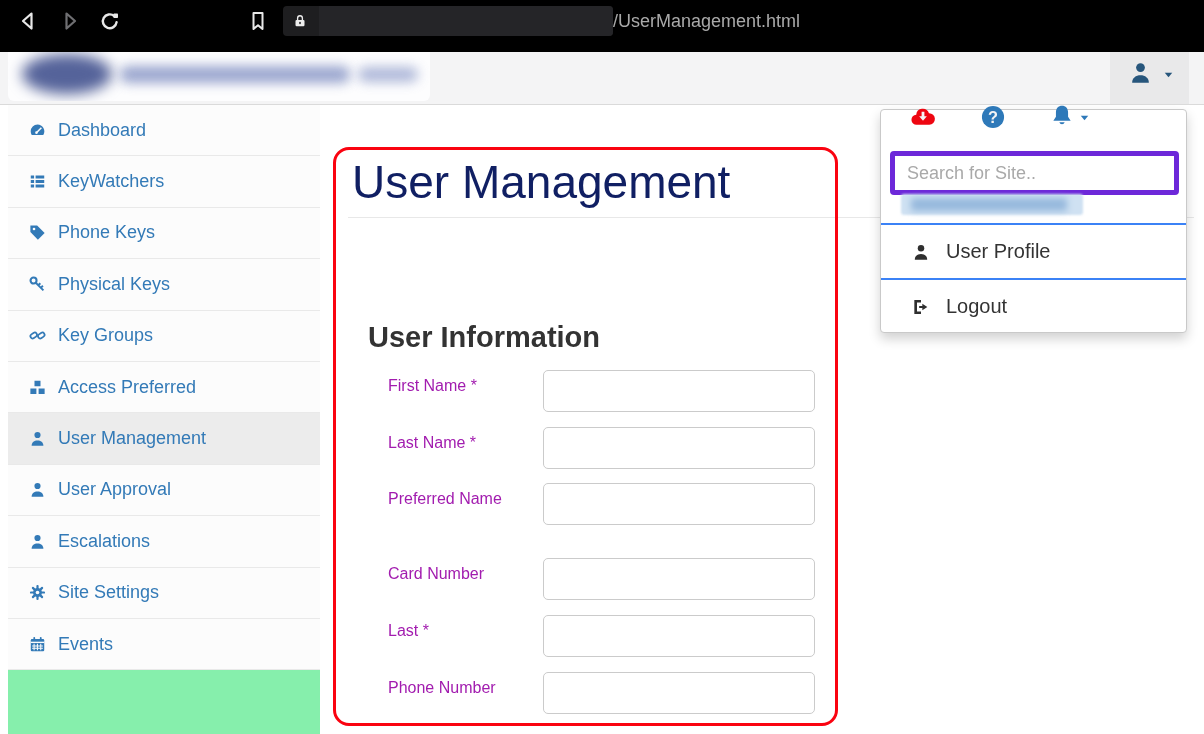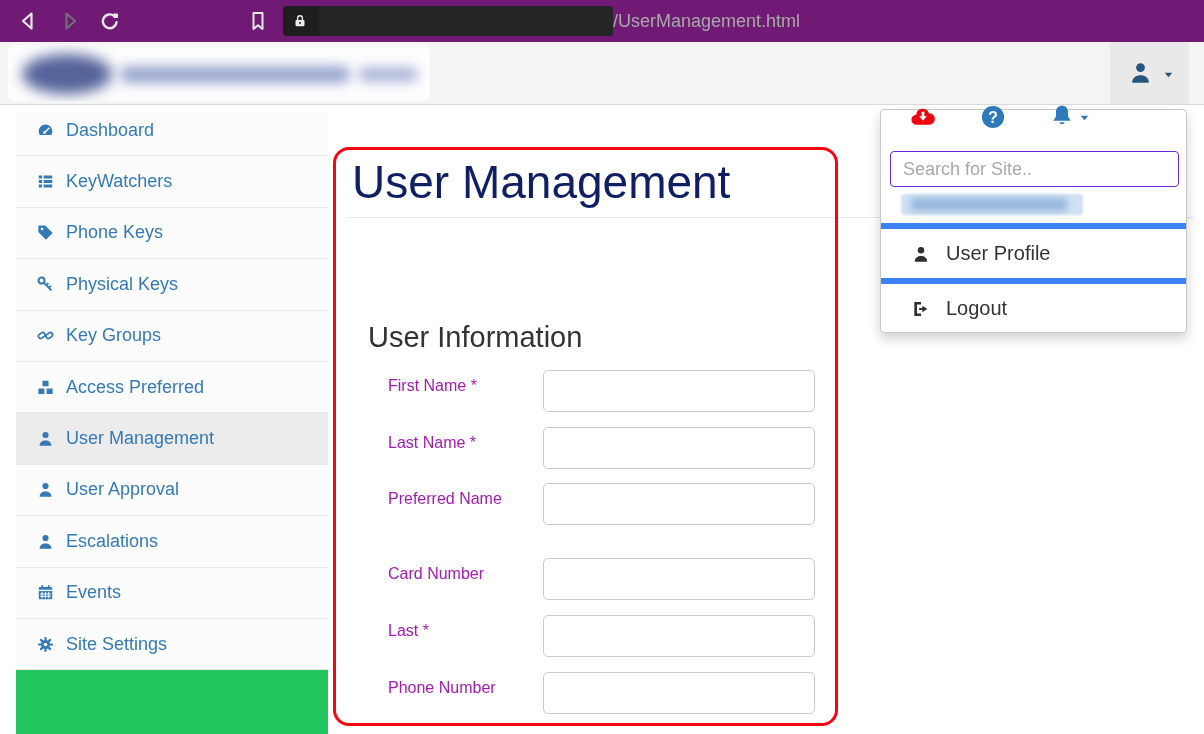--- a/index.html
+++ b/index.html
@@ -5,21 +5,21 @@
   * { margin:0; padding:0; box-sizing:border-box; }
   html,body { width:1204px; height:734px; }
   body {
     position:relative; overflow:hidden; background:#fff;
     font-family:"Liberation Sans", sans-serif; color:#333;
   }
   .icon { display:inline-block; line-height:0; }
   .icon svg { display:block; width:100%; height:100%; }
 
   
-  .browser-bar { position:absolute; left:0; top:0; width:1204px; height:42px; background:#701a75; z-index:40; }
+  .browser-bar { position:absolute; left:0; top:0; width:1204px; height:52px; background:#000000; z-index:40; }
   .nav-ico { position:absolute; top:9px; width:24px; height:24px; color:#e8e8e8; cursor:pointer; }
   .nav-back    { left:16px; }
   .nav-forward { left:58px; color:#6f6f72; }
   .nav-refresh { left:98px; }
   .nav-bookmark{ left:246px; }
   .url-chip { position:absolute; left:283px; top:6px; width:330px; height:30px; background:#1e1e20; border-radius:4px; }
   .lock-ico { position:absolute; left:8px; top:6px; width:18px; height:18px; color:#ededed; }
   .url-redaction { position:absolute; left:36px; top:0; right:0; bottom:0; background:#252528; border-radius:0 4px 4px 0; }
   .url-text { position:absolute; left:613px; top:0; height:42px; line-height:42px; font-size:18px; color:#a9a9a9; }
 
@@ -32,49 +32,49 @@
   .hdr-btn { position:absolute; top:60px; width:28px; height:28px; cursor:pointer; }
   .hdr-download { left:909px; top:61px; color:#ee0611; }
   .hdr-help    { left:979px; top:61px; color:#2e79b9; }
   .hdr-bell    { left:1048px; top:60px; color:#2e79b9; }
   .hdr-caret-bell { position:absolute; left:1077px; top:70px; width:15px; height:12px; color:#2e79b9; cursor:pointer; }
   .user-section { position:absolute; left:1110px; top:0; width:79px; height:62px; background:#e9e9ea; cursor:pointer; }
   .hdr-user  { position:absolute; left:17px; top:17px; width:27px; height:27px; color:#27567c; }
   .hdr-caret-user { position:absolute; left:51px; top:27px; width:15px; height:12px; color:#27567c; }
 
   
-  .sidebar { position:absolute; left:16px; top:105px; width:312px; bottom:0; background:#22c55e; z-index:5; }
+  .sidebar { position:absolute; left:8px; top:105px; width:312px; bottom:0; background:#86efac; z-index:5; }
   .side-item { height:51.4px; background:#fcfcfc; display:flex; align-items:center; padding-left:20px; gap:11px; border-bottom:1px solid #e9e9e9; color:#337ab7; font-size:18px; cursor:pointer; }
   .side-item.active { background:#ececec; }
   .side-item .icon { width:19px; height:19px; flex:0 0 19px; }
 
   
   .main { position:absolute; left:312px; top:105px; right:0; bottom:0; background:#fff; z-index:1; }
   .page-title { position:absolute; left:40px; top:52px; font-size:46px; font-weight:400; color:#101f63; line-height:1.1; }
   .title-rule { position:absolute; left:36px; top:112px; width:846px; height:1px; background:#e8e8e8; }
-  .section-title { position:absolute; left:56px; top:216px; font-size:29px; font-weight:400; color:#333; }
+  .section-title { position:absolute; left:56px; top:216px; font-size:29px; font-weight:700; color:#333; }
   .form-row { position:absolute; left:0; width:560px; }
   .form-row .flabel { position:absolute; left:76px; top:6px; width:122px; font-size:16px; color:#a21caf; line-height:20px; }
   .form-row .finput { position:absolute; left:231px; top:0; width:272px; height:42px; border:1px solid #cbcbcb; border-radius:5px; background:#fff; font-size:18px; color:#333; padding:0 10px; }
   .row-0{top:265px}.row-1{top:322px}.row-2{top:378px}.row-3{top:453px}.row-4{top:510px}.row-5{top:567px}
 
   
   .red-box { position:absolute; left:333px; top:147px; width:505px; height:579px; border:3px solid #fa0310; border-radius:16px; z-index:20; pointer-events:none; }
 
   
   .user-menu { position:absolute; left:880px; top:109px; width:307px; height:224px; background:#fff; border:1px solid #c9c9c9; border-radius:4px; box-shadow:0 6px 12px rgba(0,0,0,.18); z-index:30; }
   .menu-email-row { position:relative; height:40px; }
   .hl { position:absolute; left:12px; top:3px; width:268px; height:31px; background:#fdff02; border-radius:5px; transform:rotate(-0.8deg); }
   .hl-dim { position:absolute; left:142px; top:8px; width:132px; height:26px; background:#e7e77e; border-radius:3px; transform:rotate(-0.4deg); }
   .email-text { position:absolute; left:25px; top:9px; font-size:17px; font-weight:bold; color:#101010; z-index:2; }
-  .menu-search { position:absolute; left:9px; top:41px; width:289px; height:36px; border:1px solid #6d28d9; border-radius:4px; font-size:18px; padding:0 12px; color:#555; }
+  .menu-search { position:absolute; left:9px; top:41px; width:289px; height:44px; border:5px solid #6d28d9; border-radius:4px; font-size:18px; padding:0 12px; color:#555; }
   .menu-search::placeholder { color:#a9a9a9; }
   .menu-site { position:absolute; left:20px; top:84px; width:182px; height:21px; border-radius:3px; background:#cfe1f2; filter:blur(1px); cursor:pointer; }
   .menu-site::after { content:""; position:absolute; left:10px; right:16px; top:4px; bottom:4px; background:#97b9dd; border-radius:3px; filter:blur(3px); }
-  .menu-item { position:absolute; left:0; width:100%; height:55px; border-top:6px solid #3b82f6; display:flex; align-items:center; padding-left:30px; gap:15px; font-size:20px; color:#333; cursor:pointer; }
+  .menu-item { position:absolute; left:0; width:100%; height:55px; border-top:2px solid #3b82f6; display:flex; align-items:center; padding-left:30px; gap:15px; font-size:20px; color:#333; cursor:pointer; }
   .menu-item .icon { width:20px; height:20px; color:#2f2f2f; }
   .mi-profile { top:113px; } .mi-logout { top:168px; }
 </style>
 </head>
 <body>
 
 <div class="browser-bar">
   <span class="icon nav-ico nav-back">
       <svg viewBox="0 0 24 24">
         <path d="M15.5 4.5 7 12l8.5 7.5z" fill="none" stroke="currentColor" stroke-width="2.2" stroke-linejoin="round"></path>
@@ -229,48 +229,48 @@
       <span>User Approval</span>
     </div>
   <div class="side-item">
       <span class="icon">
         <svg viewBox="0 0 24 24">
           <circle cx="12" cy="7.6" r="3.9" fill="currentColor"></circle>
           <path d="M4.6 20.8c0-4 3.3-6.4 7.4-6.4s7.4 2.4 7.4 6.4v.4H4.6z" fill="currentColor"></path>
         </svg>
       </span>
       <span>Escalations</span>
-    </div>
-  <div class="side-item">
-      <span class="icon">
-        <svg viewBox="0 0 24 24">
-          <rect x="3.5" y="5" width="17" height="15.5" rx="1.5" fill="currentColor"></rect>
-          <rect x="6.8" y="2.6" width="2.2" height="3.8" rx="1" fill="currentColor"></rect>
-          <rect x="15" y="2.6" width="2.2" height="3.8" rx="1" fill="currentColor"></rect>
-          <path d="M3.5 9.3h17" stroke="#fbfbfb" stroke-width="1.7"></path>
-          <path d="M7.7 11.2v8M11.9 11.2v8M16.1 11.2v8M5.2 13.8h13.6M5.2 16.8h13.6" stroke="#fbfbfb" stroke-width="1.3"></path>
-        </svg>
-      </span>
-      <span>Events</span>
     </div>
   <div class="side-item">
       <span class="icon">
         <svg viewBox="0 0 24 24">
           <g fill="currentColor">
             <rect x="10.6" y="2.5" width="2.8" height="19" rx="1.2"></rect>
             <rect x="10.6" y="2.5" width="2.8" height="19" rx="1.2" transform="rotate(45 12 12)"></rect>
             <rect x="10.6" y="2.5" width="2.8" height="19" rx="1.2" transform="rotate(90 12 12)"></rect>
             <rect x="10.6" y="2.5" width="2.8" height="19" rx="1.2" transform="rotate(135 12 12)"></rect>
             <circle cx="12" cy="12" r="5.6"></circle>
           </g>
           <circle cx="12" cy="12" r="2.3" fill="#fbfbfb"></circle>
         </svg>
       </span>
       <span>Site Settings</span>
     </div>
+  <div class="side-item">
+      <span class="icon">
+        <svg viewBox="0 0 24 24">
+          <rect x="3.5" y="5" width="17" height="15.5" rx="1.5" fill="currentColor"></rect>
+          <rect x="6.8" y="2.6" width="2.2" height="3.8" rx="1" fill="currentColor"></rect>
+          <rect x="15" y="2.6" width="2.2" height="3.8" rx="1" fill="currentColor"></rect>
+          <path d="M3.5 9.3h17" stroke="#fbfbfb" stroke-width="1.7"></path>
+          <path d="M7.7 11.2v8M11.9 11.2v8M16.1 11.2v8M5.2 13.8h13.6M5.2 16.8h13.6" stroke="#fbfbfb" stroke-width="1.3"></path>
+        </svg>
+      </span>
+      <span>Events</span>
+    </div>
 </div>
 
 <div class="main">
   <div class="page-title">User Management</div>
   <div class="title-rule"></div>
   <div class="section-title">User Information</div>
 
   <div class="form-row row-0">
     <label class="flabel">First Name *</label>
     <input class="finput" type="text" value="" style="">

